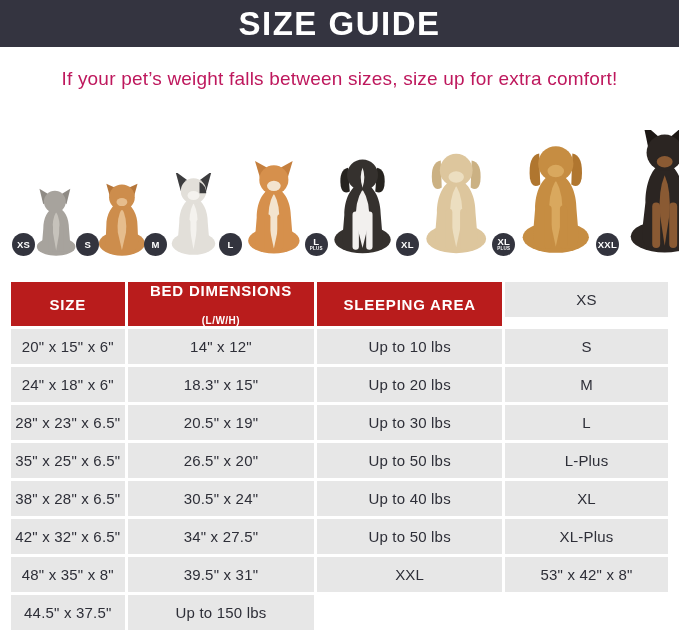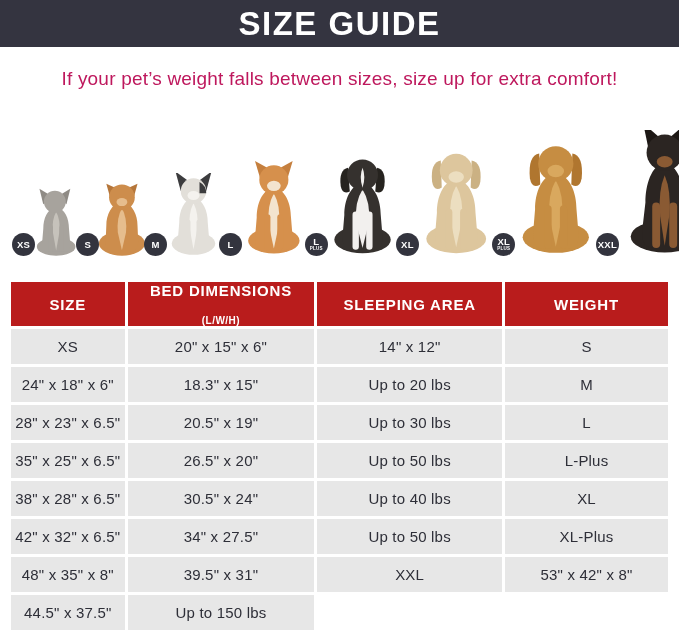--- a/index.html
+++ b/index.html
@@ -228,27 +228,25 @@
     <div class="th">
       <span>SIZE</span>
     </div>
     <div class="th">
       <span>BED DIMENSIONS</span>
       <span class="sub">(L/W/H)</span>
     </div>
     <div class="th">
       <span>SLEEPING AREA</span>
     </div>
-    <div class="th">
-      <span>WEIGHT</span>
-    </div>
 
     <div class="td">XS</div>
     <div class="td">20" x 15" x 6"</div>
     <div class="td">14" x 12"</div>
+    <div class="td">Up to 10 lbs</div>
 
     <div class="td">S</div>
     <div class="td">24" x 18" x 6"</div>
     <div class="td">18.3" x 15"</div>
     <div class="td">Up to 20 lbs</div>
 
     <div class="td">M</div>
     <div class="td">28" x 23" x 6.5"</div>
     <div class="td">20.5" x 19"</div>
     <div class="td">Up to 30 lbs</div>

